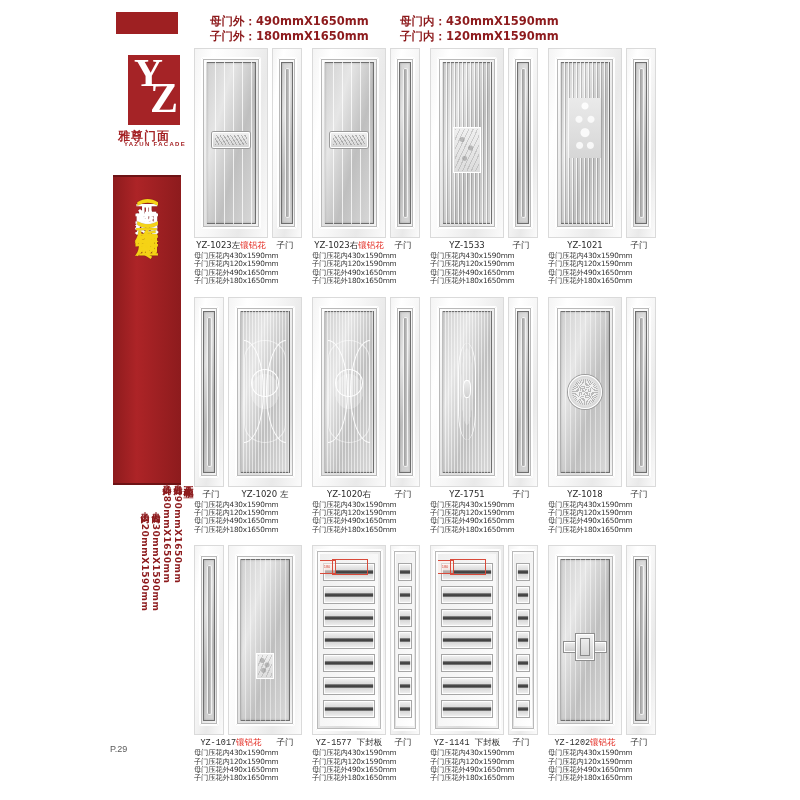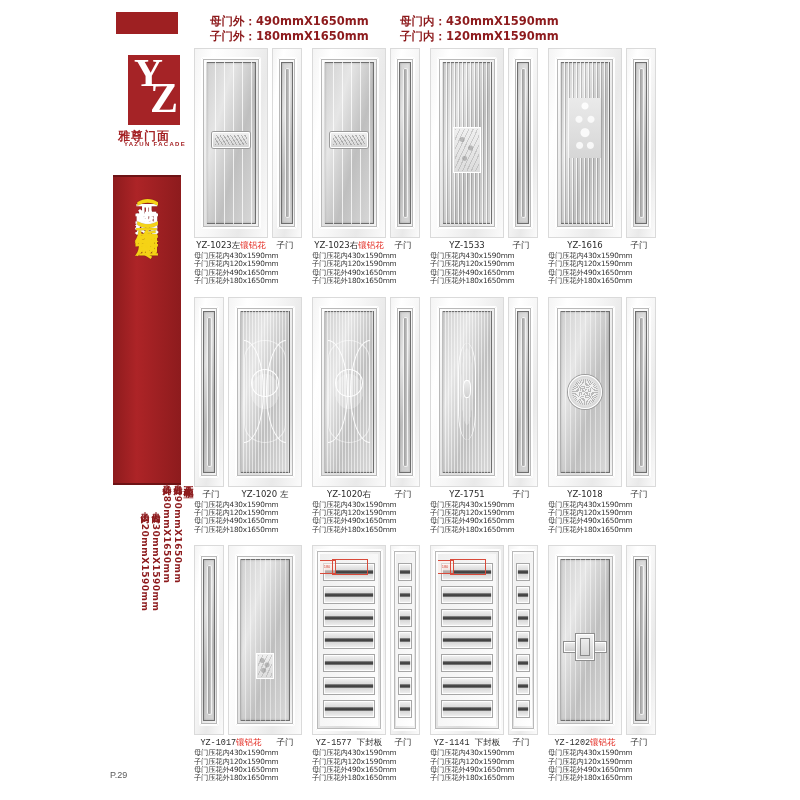--- a/index.html
+++ b/index.html
@@ -61,21 +61,21 @@
   .side-spec .col{
     writing-mode:vertical-rl;
     font-family:"DejaVu Sans",sans-serif;
     color:#8d1b1d;font-size:9px;line-height:11px;font-weight:700;
     letter-spacing:0.5px;white-space:nowrap;
   }
   .side-spec .col.title{font-size:10px;color:#8d1b1d;}
   .side-spec .col.gap{padding-top:28px;}
 
   .page-num{
-    position:absolute;left:110px;top:770px;
+    position:absolute;left:110px;top:744px;
     color:#5a5a5a;font-size:9px;font-family:"Liberation Sans",sans-serif;
   }
 
   
   .header{
     position:absolute;left:210px;top:14px;width:380px;
     color:#8d1b1d;font-weight:700;
     font-family:"DejaVu Sans",sans-serif;
     font-size:11.5px;line-height:15px;
   }
@@ -445,21 +445,21 @@
           </div>
           <div class="cap-lines">
             <div>母门压花内430x1590mm</div>
             <div>子门压花内120x1590mm</div>
             <div>母门压花外490x1650mm</div>
             <div>子门压花外180x1650mm</div>
           </div>
         </div>
         <div class="capgroup">
           <div class="cap-titles">
-            <div class="cap-title"><span>YZ-1616</span><span class="red"></span></div>
+            <div class="cap-title"><span>YZ-1021</span><span class="red"></span></div>
             <div class="cap-sub">子门</div>
           </div>
           <div class="cap-lines">
             <div>母门压花内430x1590mm</div>
             <div>子门压花内120x1590mm</div>
             <div>母门压花外490x1650mm</div>
             <div>子门压花外180x1650mm</div>
           </div>
         </div>
       </div>

